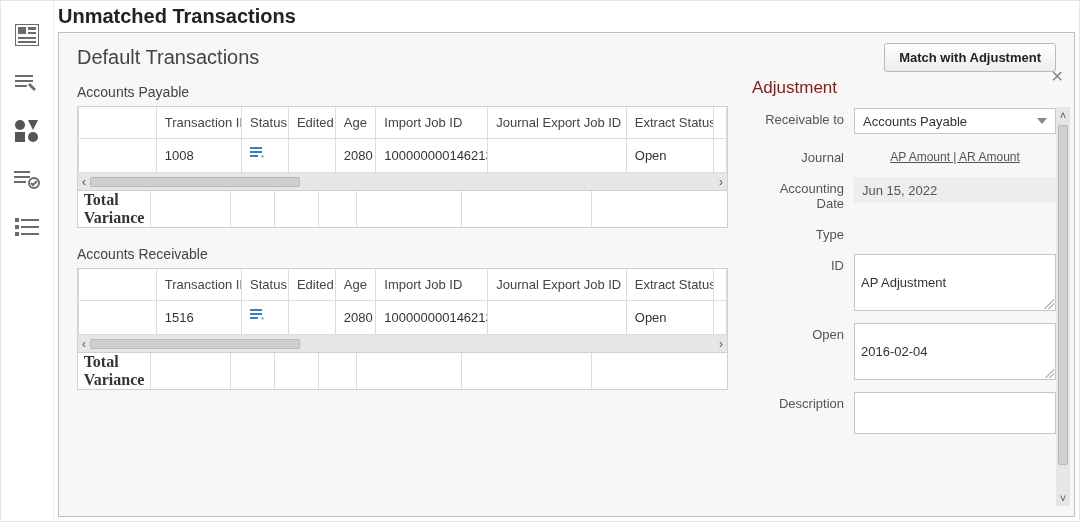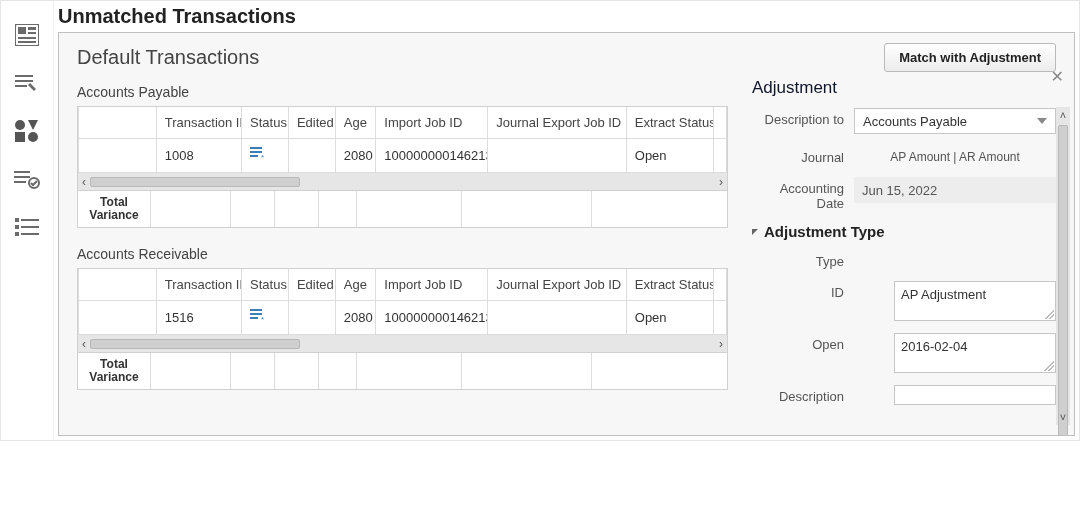--- a/index.html
+++ b/index.html
@@ -7,21 +7,21 @@
     margin: 0; padding: 0;
     font-family: Arial, Helvetica, sans-serif;
     font-size: 13px;
     background: #fff;
     color: #333;
     width: 1080px; height: 522px;
     overflow: hidden;
   }
   .app {
     display: flex;
-    width: 1080px; height: 441px;
+    width: 1080px; height: 522px;
     border: 1px solid #e5e5e5;
   }
   
   .icon-sidebar {
     width: 52px;
     background: #fff;
     padding-top: 18px;
     display: flex;
     flex-direction: column;
     align-items: center;
@@ -163,42 +163,42 @@
   .hscroll .chev { cursor: pointer; font-size: 12px; color: #555; }
   .footer-row {
     display: flex;
     border: 1px solid #d0d0d0;
     border-top: none;
     background: #fff;
   }
   .footer-row .fcell {
     border-right: 1px solid #dcdcdc;
     padding: 6px 8px;
-    font-size: 12px;
+    font-size: 16px;
     height: 36px;
     display: flex;
     align-items: center;
     justify-content: center;
-    text-align: center;
+    font-family: Liberation Serif, serif;
   }
   .footer-row .fcell:first-child {
     width: 73px;
     font-weight: 700;
     line-height: 1.1;
   }
   
   .adj-col {
     width: 310px;
     padding-left: 6px;
     overflow-y: hidden;
     position: relative;
   }
   .adj-heading {
     font-size: 17px;
-    color: #0f172a;
+    color: #7f1d1d;
     margin-bottom: 10px;
   }
   .field-row {
     display: flex;
     align-items: flex-start;
     margin-bottom: 12px;
   }
   .field-row .flabel {
     width: 102px;
     text-align: right;
@@ -241,44 +241,44 @@
     padding: 4px 8px;
     height: 26px;
     display: flex;
     align-items: center;
     color: #555;
   }
   .subtext {
     font-size: 12px;
     color: #555;
     margin-top: 4px;
+    text-decoration: underline;
   }
   .adj-type-heading {
     font-size: 15px;
     font-weight: 700;
     color: #222;
     margin: 6px 0 10px 0;
     display: flex;
     align-items: center;
   }
   .adj-type-heading .tri {
     width: 0; height: 0;
     border-top: 6px solid #666;
     border-right: 6px solid transparent;
     margin-right: 6px;
     transform: rotate(0deg);
   }
   .textarea-box {
     border: 1px solid #c6c6c6;
     background: #fff;
     min-height: 40px;
-    padding: 5px 6px;
+    padding: 20px 6px;
     position: relative;
     resize: none;
-    margin-left: 40px;
   }
   .textarea-box .resize-grip {
     position: absolute;
     right: 1px; bottom: 1px;
     width: 10px; height: 10px;
     background:
       linear-gradient(135deg, transparent 0 50%, #bbb 50% 60%, transparent 60% 70%, #bbb 70% 80%, transparent 80%);
   }
   .panel-scroll {
     position: absolute;
@@ -502,21 +502,21 @@
             <div class="fcell" style="width:105px"></div>
             <div class="fcell" style="width:130px"></div>
             <div class="fcell" style="flex:1;border-right:none"></div>
           </div>
         </div>
 
         <div class="adj-col">
           <div class="adj-heading">Adjustment</div>
 
           <div class="field-row">
-            <div class="flabel">Description to</div>
+            <div class="flabel">Receivable to</div>
             <div class="fval">
               <div class="select-box">
                 <span>Accounts Payable</span>
                 <span class="caret"></span>
               </div>
             </div>
           </div>
 
           <div class="field-row">
             <div class="flabel">Journal</div>
@@ -525,24 +525,20 @@
             </div>
           </div>
 
           <div class="field-row">
             <div class="flabel">Accounting Date</div>
             <div class="fval">
               <div class="readonly-text">Jun 15, 2022</div>
             </div>
           </div>
 
-          <div class="adj-type-heading">
-            <span class="tri"></span>
-            <span>Adjustment Type</span>
-          </div>
 
           <div class="field-row">
             <div class="flabel">Type</div>
           </div>
 
           <div class="field-row">
             <div class="flabel">ID</div>
             <div class="fval">
               <div class="textarea-box">
                 <span>AP Adjustment</span>

